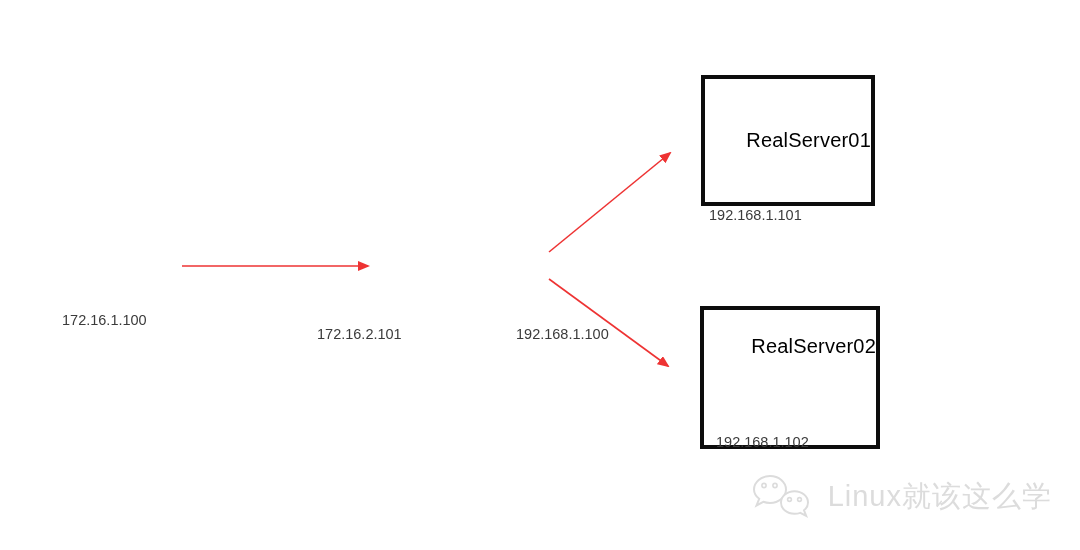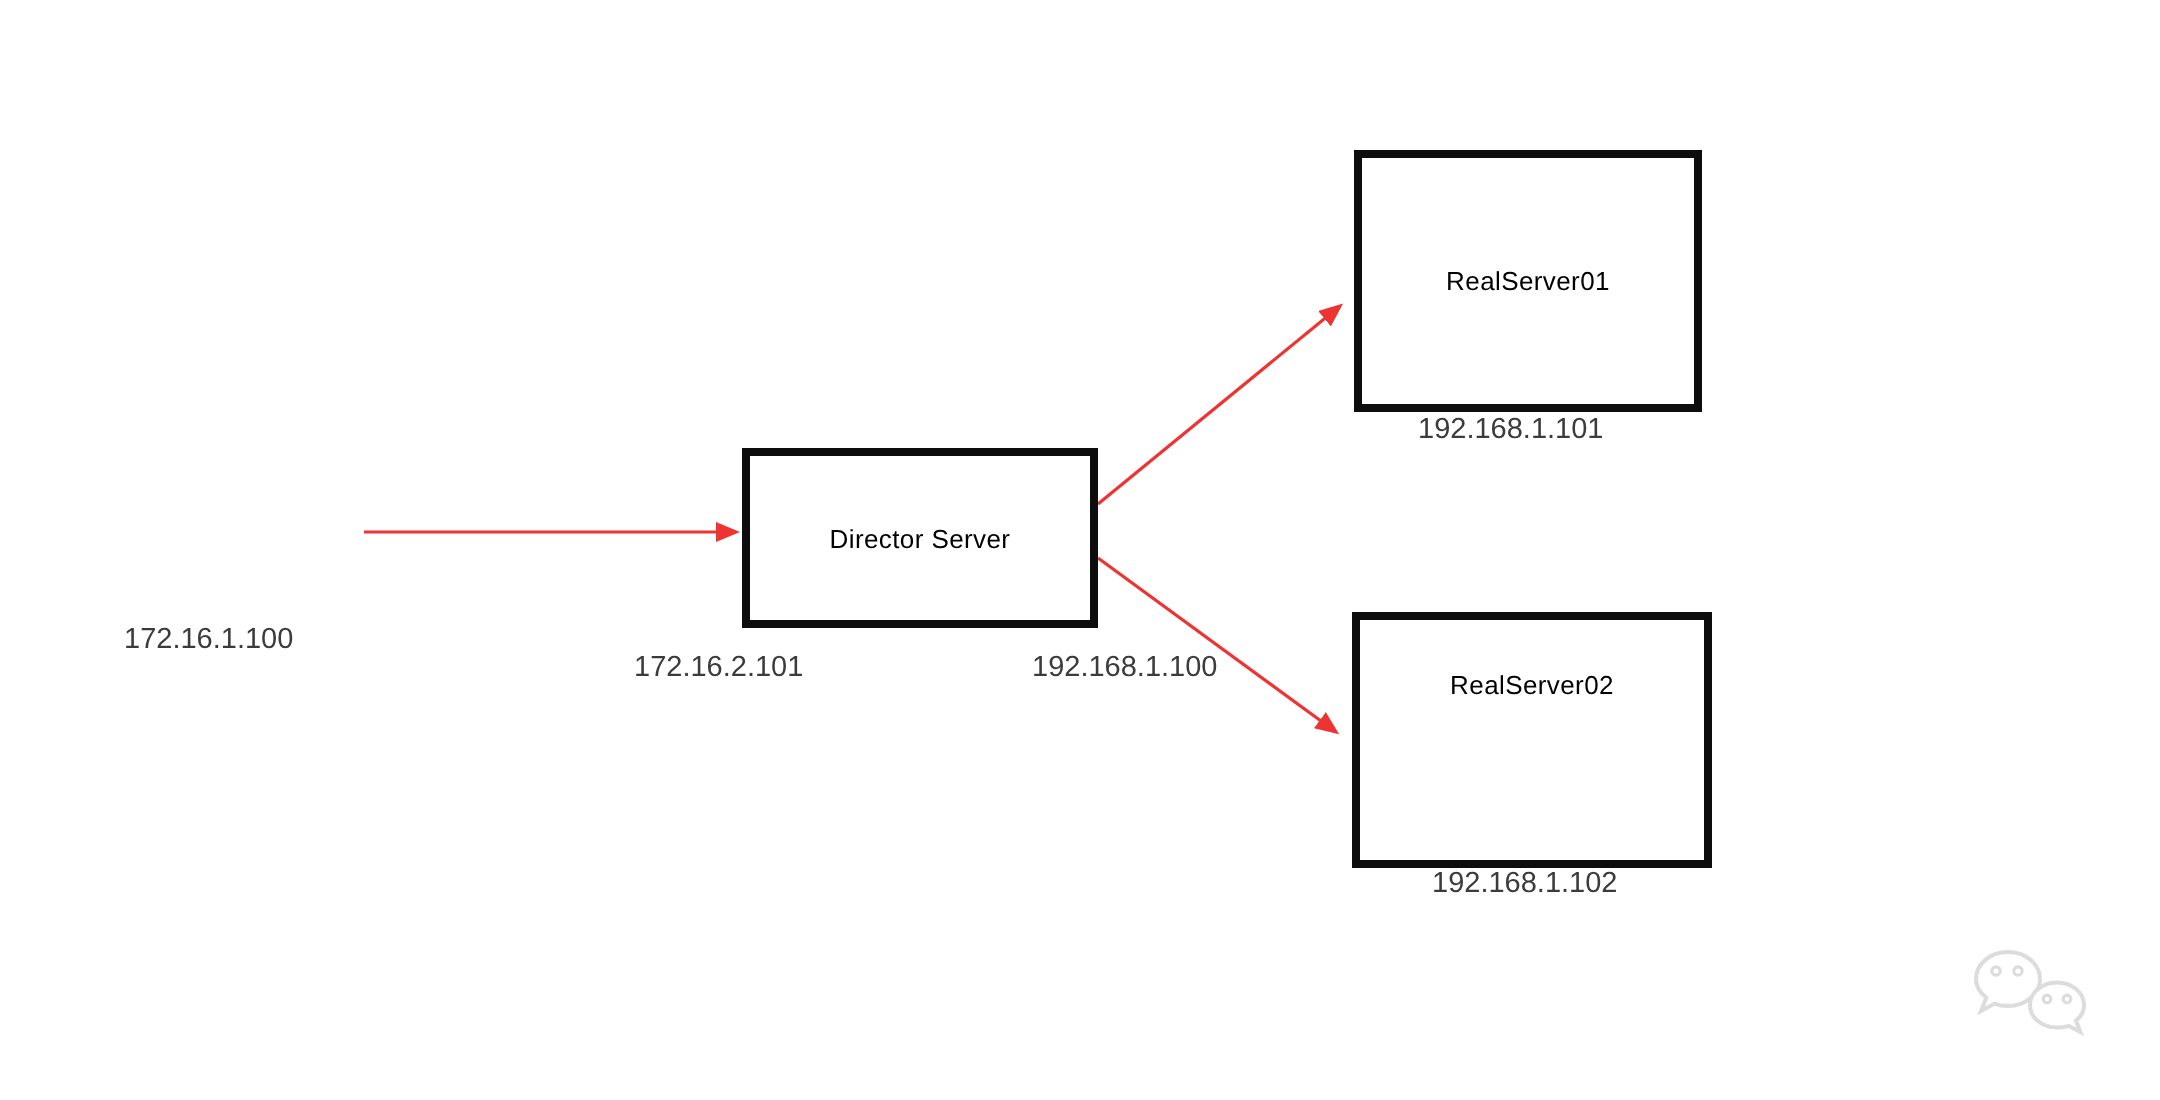--- a/index.html
+++ b/index.html
@@ -32,30 +32,31 @@
     stroke: var(--arrow-color);
     stroke-width: 1.6;
   }
   svg.edges marker path { fill: var(--arrow-color); }
   .node {
     position: absolute;
     background: var(--background-color);
     border: 4px solid var(--box-border-color);
     display: flex;
     align-items: center;
-    justify-content: center;
+    justify-content: flex-end;
     color: var(--node-text-color);
-    font-size: 13px;
+    font-size: 20px;
     letter-spacing: 0.2px;
     white-space: nowrap;
+    margin-left: 24px;
   }
   .node-client   { left: 50px;  top: 238px; width: 131px; height: 69px; }
   .node-director { left: 371px; top: 224px; width: 178px; height: 90px; }
   .node-rs01     { left: 677px; top: 75px;  width: 174px; height: 131px; }
-  .node-rs02     { left: 676px; top: 306px; width: 180px; height: 128px;
+  .node-rs02     { left: 676px; top: 306px; width: 180px; height: 143px;
                    align-items: flex-start; padding-top: 25px; }
   .ip-label {
     position: absolute;
     font-size: 14.5px;
     color: var(--label-color);
     white-space: nowrap;
   }
   .ip-client         { left: 62px;  top: 312px; }
   .ip-director-left  { left: 317px; top: 326px; }
   .ip-director-right { left: 516px; top: 326px; }
@@ -99,23 +100,20 @@
         <path d="M0,0 L12,5 L0,10 Z"></path>
       </marker>
     </defs>
     <line x1="182" y1="266" x2="368" y2="266" marker-end="url(#ah)"></line>
     <line x1="549" y1="252" x2="670" y2="153" marker-end="url(#ah)"></line>
     <line x1="549" y1="279" x2="668" y2="366" marker-end="url(#ah)"></line>
   </svg>
 
   <div class="ip-label ip-client">172.16.1.100</div>
 
-  <div class="node node-director">
-    <span>Director Server</span>
-  </div>
   <div class="ip-label ip-director-left">172.16.2.101</div>
   <div class="ip-label ip-director-right">192.168.1.100</div>
 
   <div class="node node-rs01">
     <span>RealServer01</span>
   </div>
   <div class="ip-label ip-rs01">192.168.1.101</div>
 
   <div class="node node-rs02">
     <span>RealServer02</span>
@@ -126,15 +124,16 @@
     <svg width="68" height="50" viewBox="0 0 68 50">
 
       <path class="bubble" d="M36 17.5 C36 25 28.8 31 20 31 C17.6 31 15.3 30.6 13.3 29.8 L6.5 33.5 L9.2 26.8 C6 24.4 4 21.2 4 17.5 C4 10 11.2 4 20 4 C28.8 4 36 10 36 17.5 Z"></path>
       <circle class="eye" cx="14" cy="13.5" r="2.1"></circle>
       <circle class="eye" cx="25" cy="13.5" r="2.1"></circle>
 
       <path class="bubble" d="M31 30.5 C31 24.2 37 19.2 44.5 19.2 C52 19.2 58 24.2 58 30.5 C58 33.6 56.5 36.3 54 38.3 L56.2 44 L50.3 40.9 C48.5 41.5 46.5 41.8 44.5 41.8 C37 41.8 31 36.8 31 30.5 Z"></path>
       <circle class="eye" cx="39.5" cy="27.5" r="1.9"></circle>
       <circle class="eye" cx="49.5" cy="27.5" r="1.9"></circle>
     </svg>
+    <span class="wm-text">Linux就该这么学</span>
   </div>
 
 </div>
 
 </body></html>

